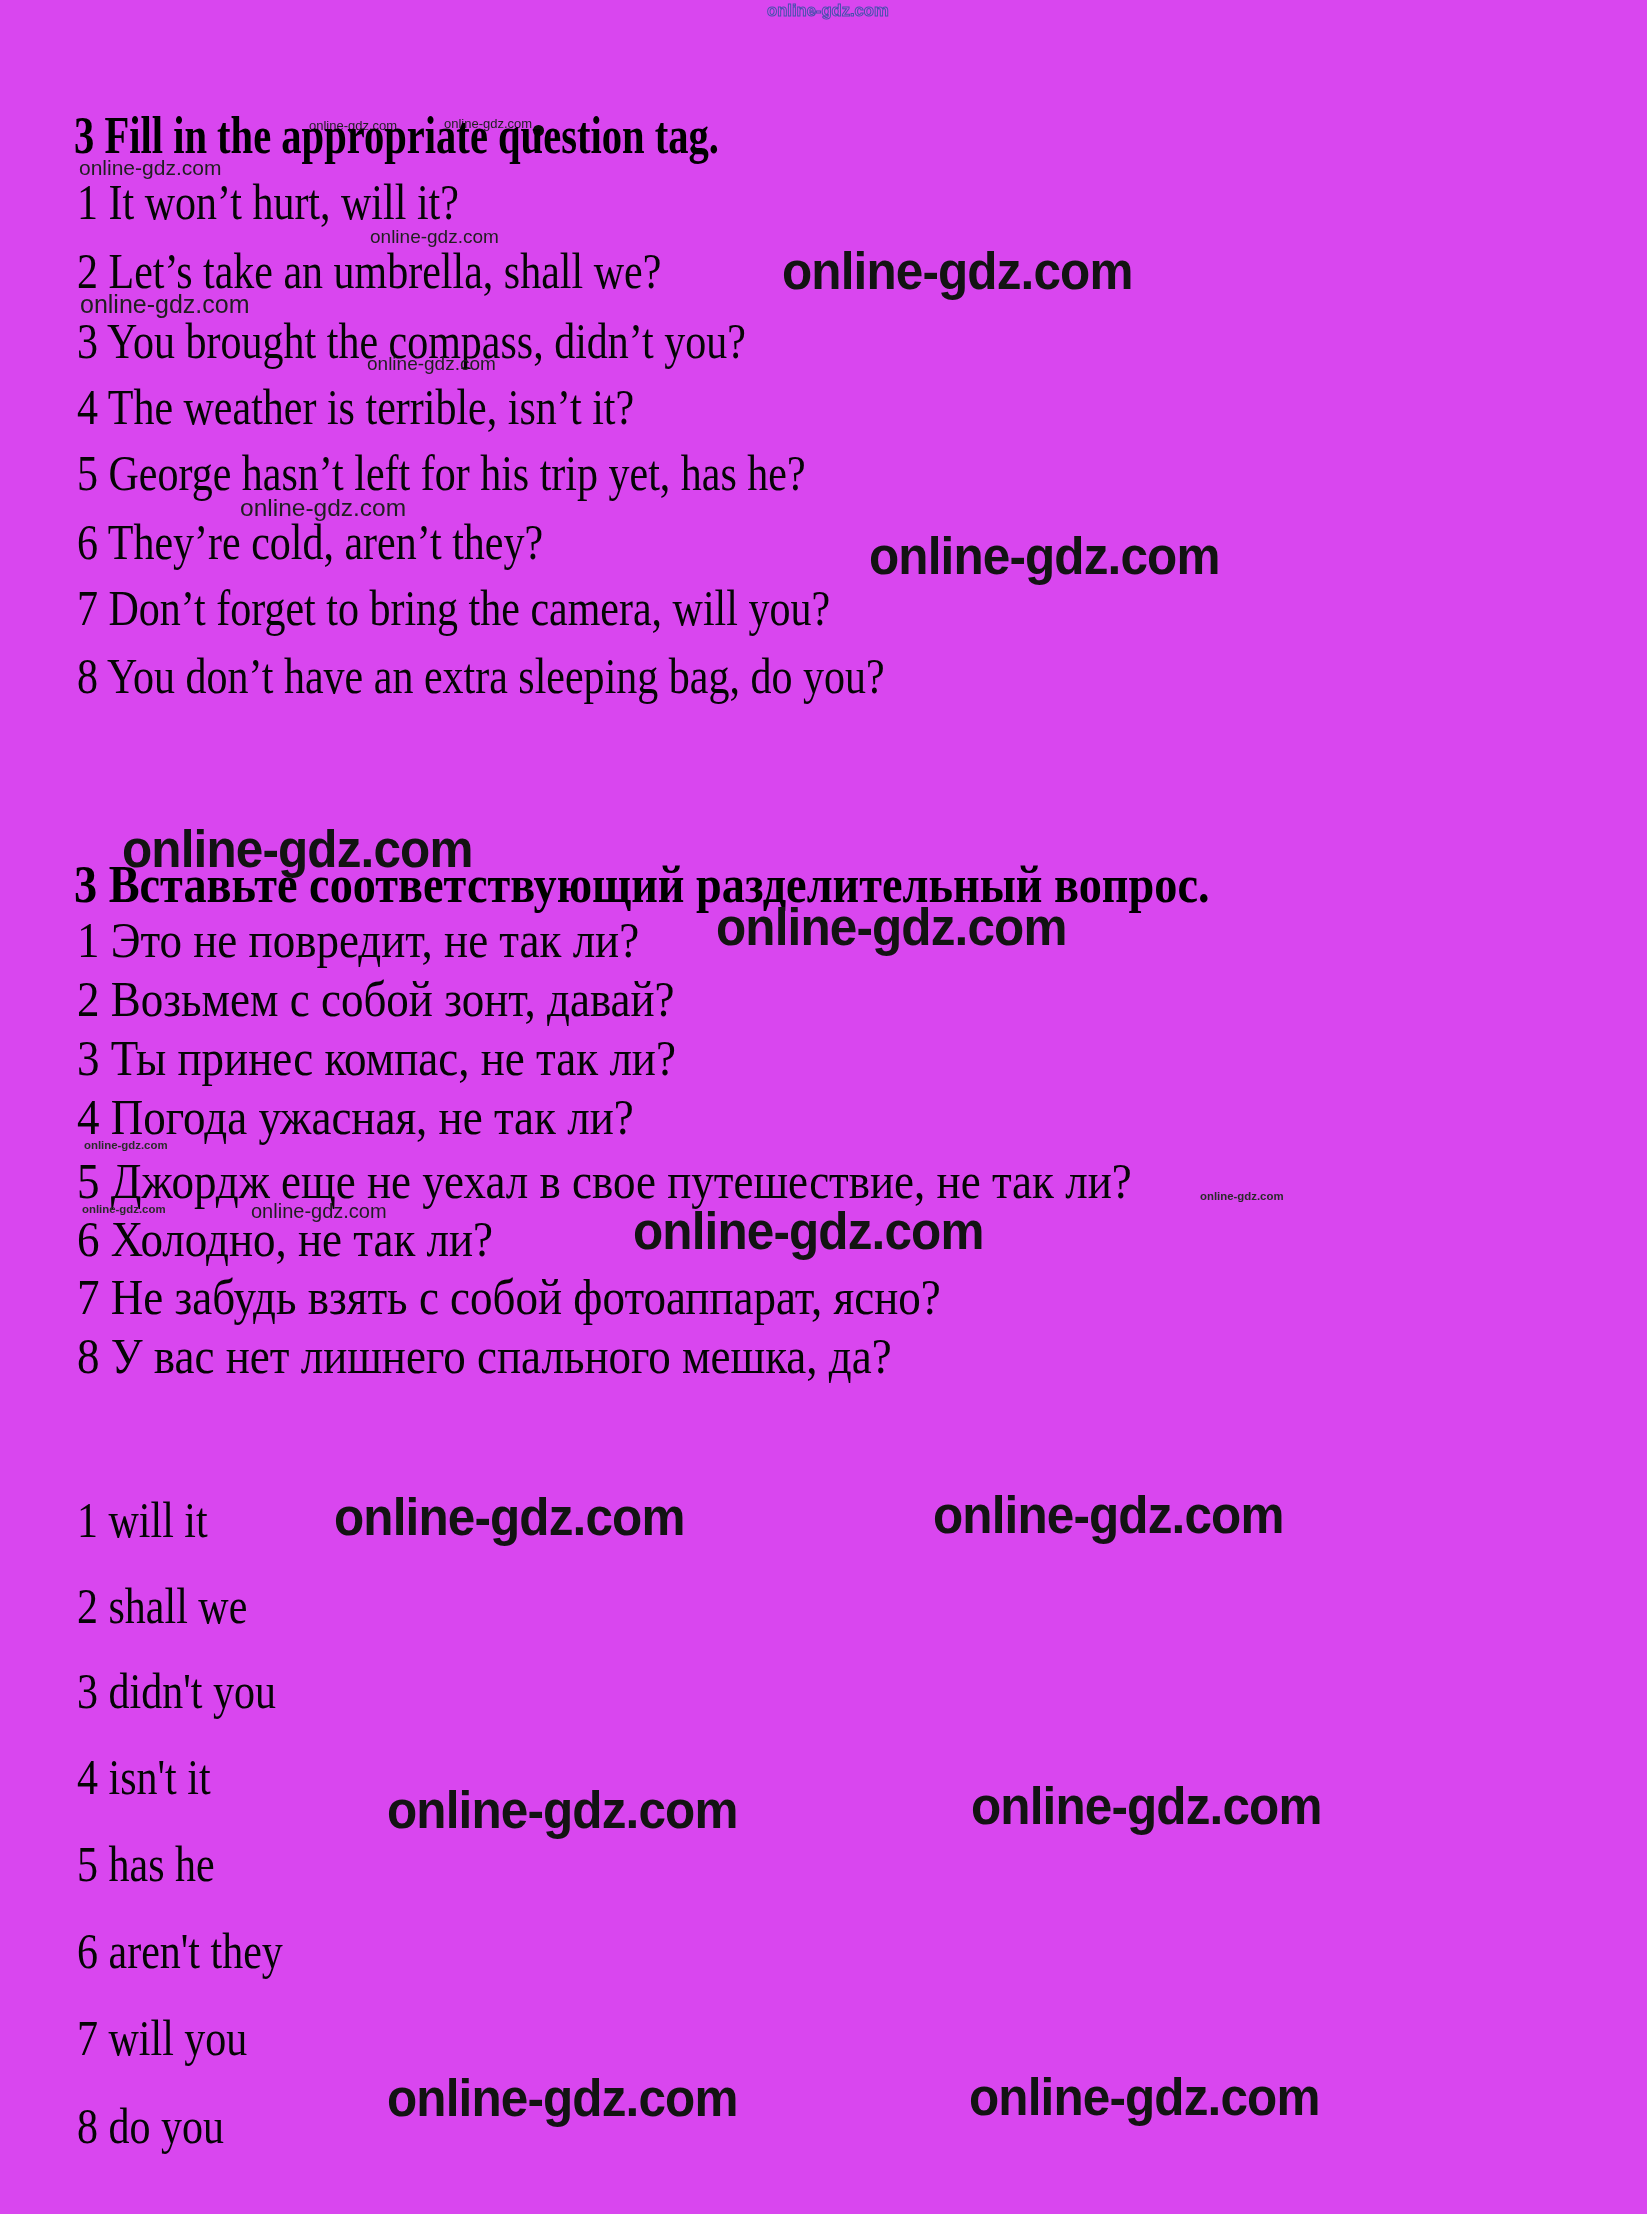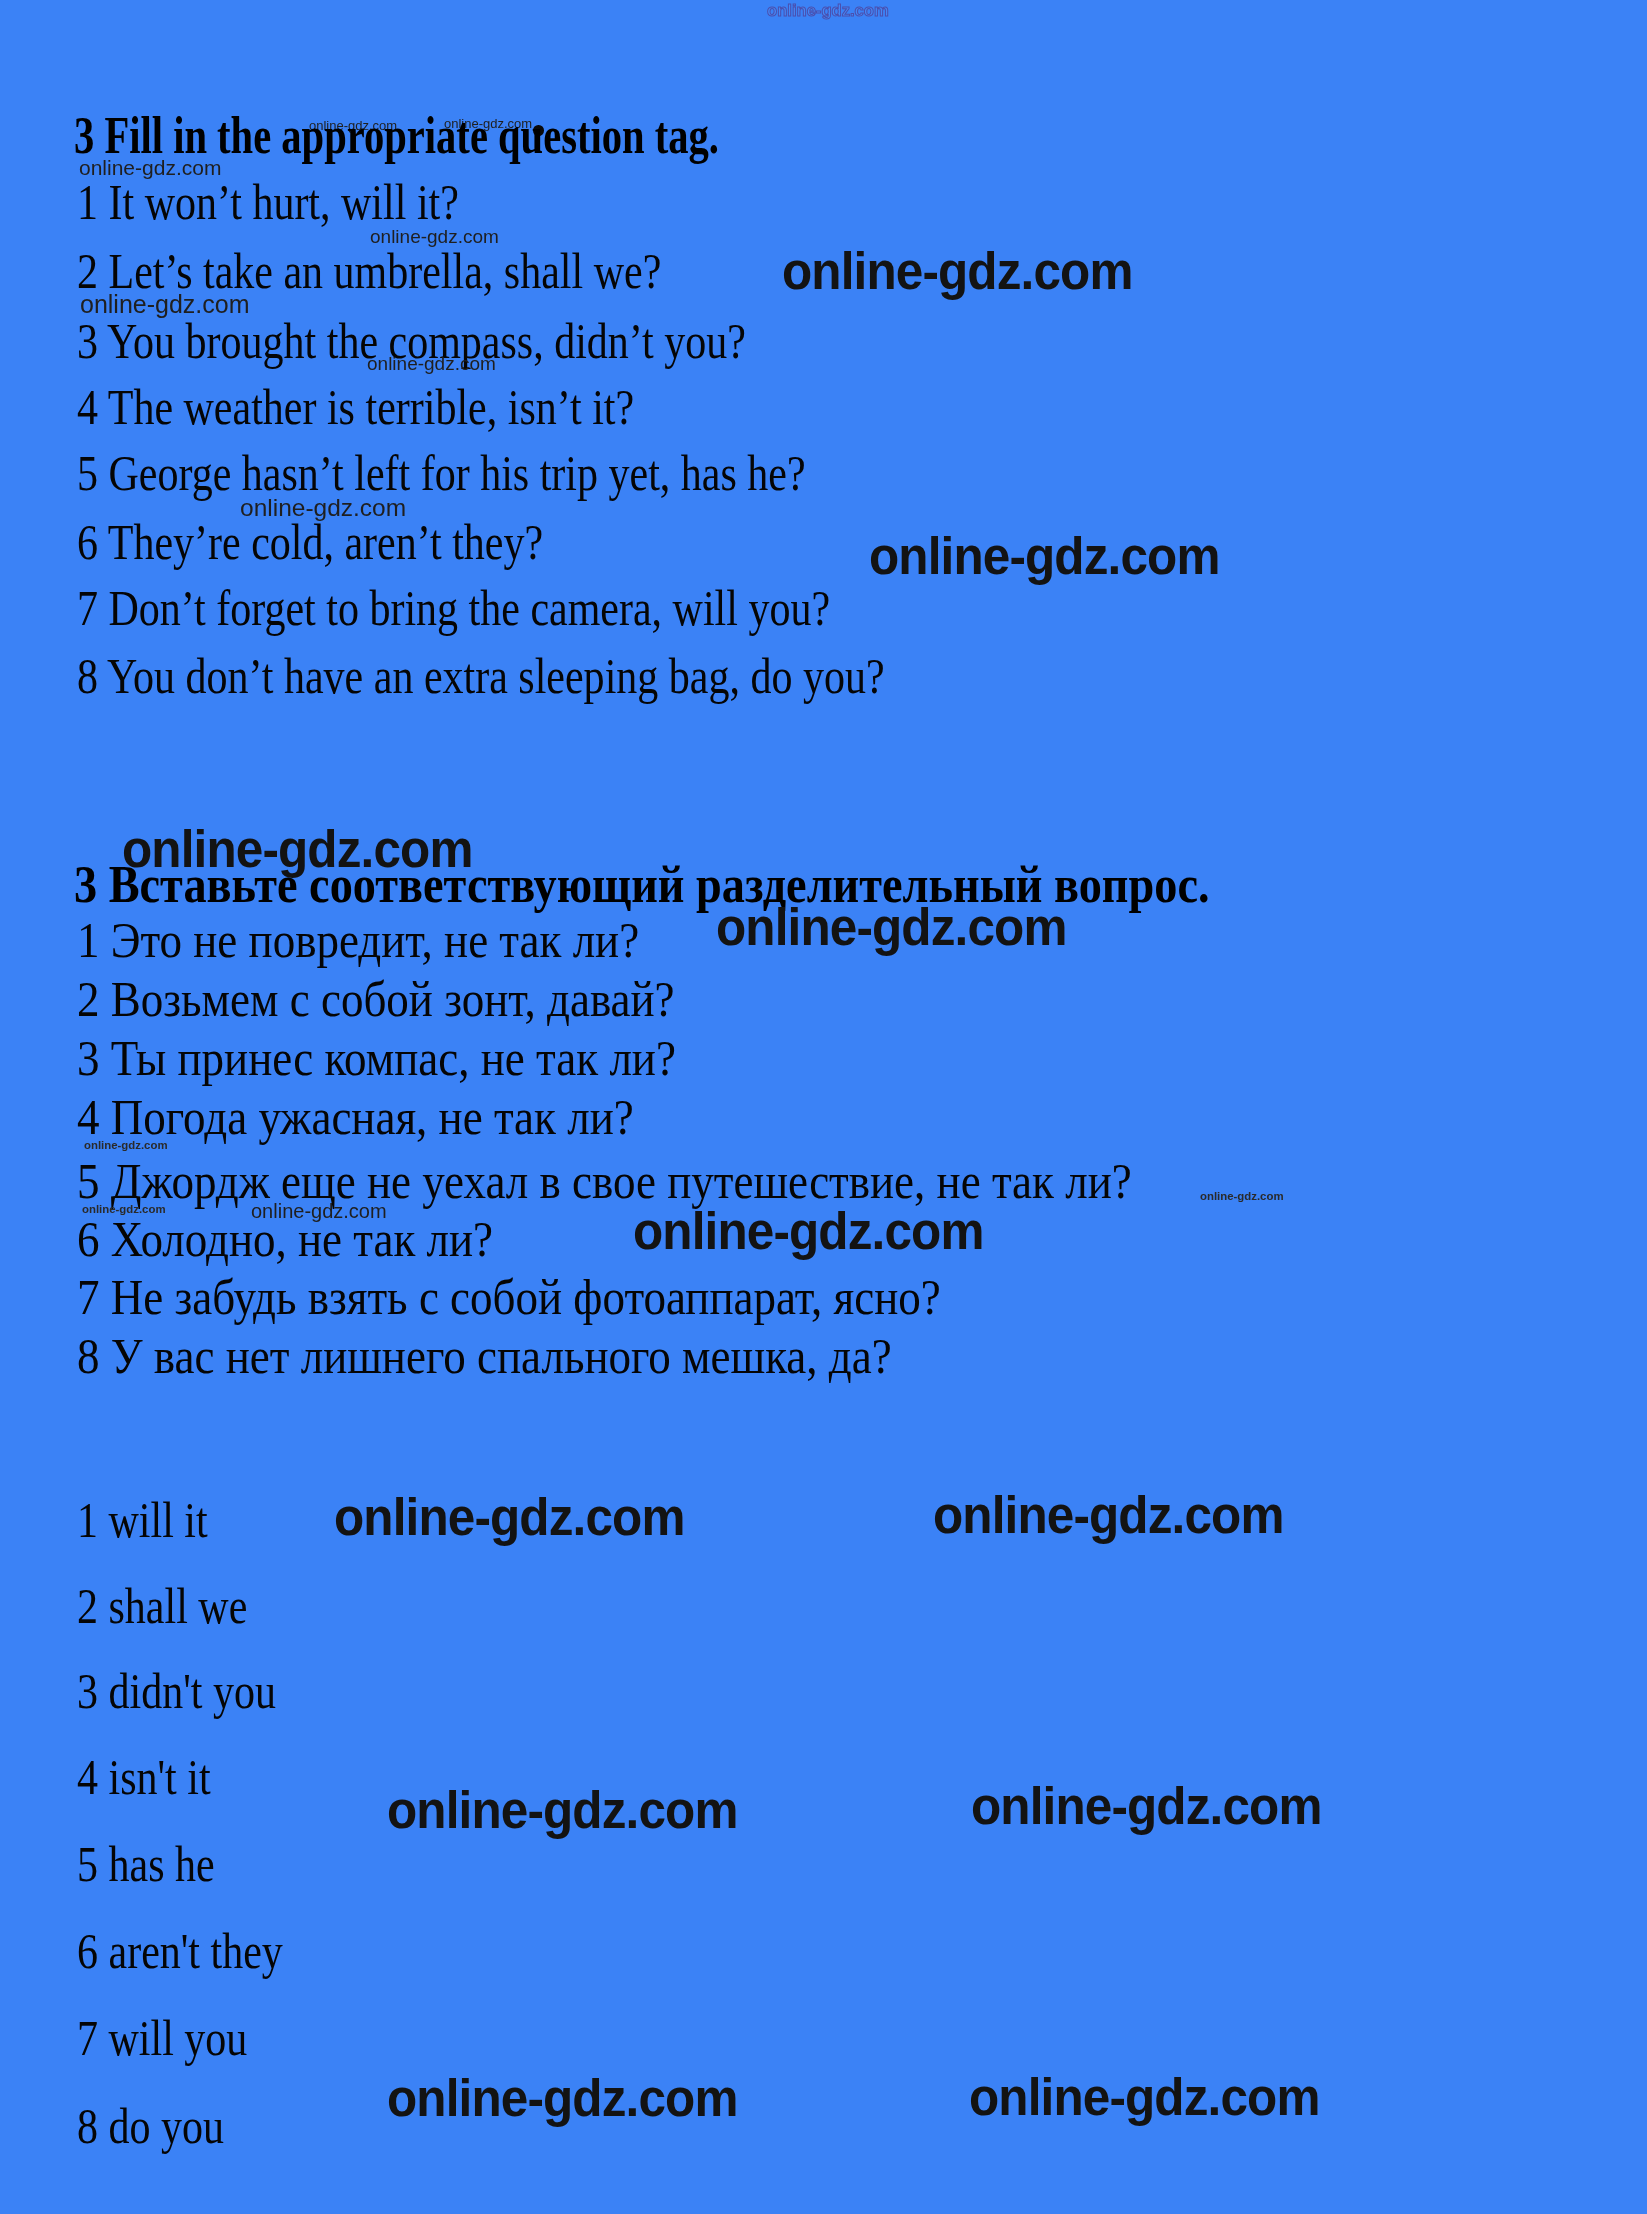--- a/index.html
+++ b/index.html
@@ -1,18 +1,18 @@
 <!DOCTYPE html>
 <html style="font-size:14px"><head>
 <meta charset="utf-8">
 <style>
   html,body { margin:0; padding:0; background:#ffffff; }
   .page {
     position:relative; width:1647px; height:2215px;
-    background:#3b82f6; overflow:hidden;
+    background:#d946ef; overflow:hidden;
     font-family:"Liberation Serif", serif;
   }
   
   .line {
     position:absolute; left:77px; white-space:nowrap;
     font-family:"Liberation Serif", serif; font-size:50px; line-height:1;
     color:#050505; transform:scaleX(0.84); transform-origin:0 0;
   }
   .line.ru { transform:scaleX(0.90); }
   .heading {

